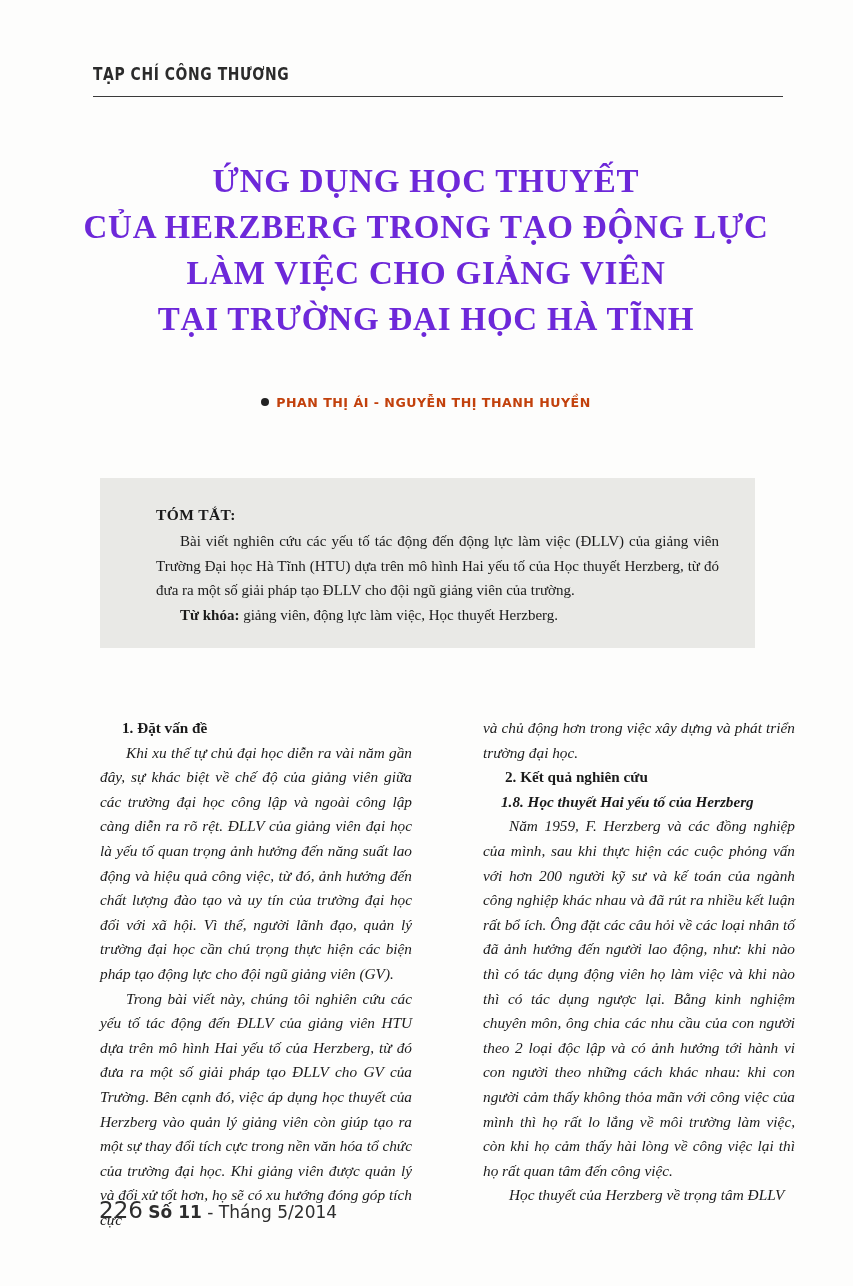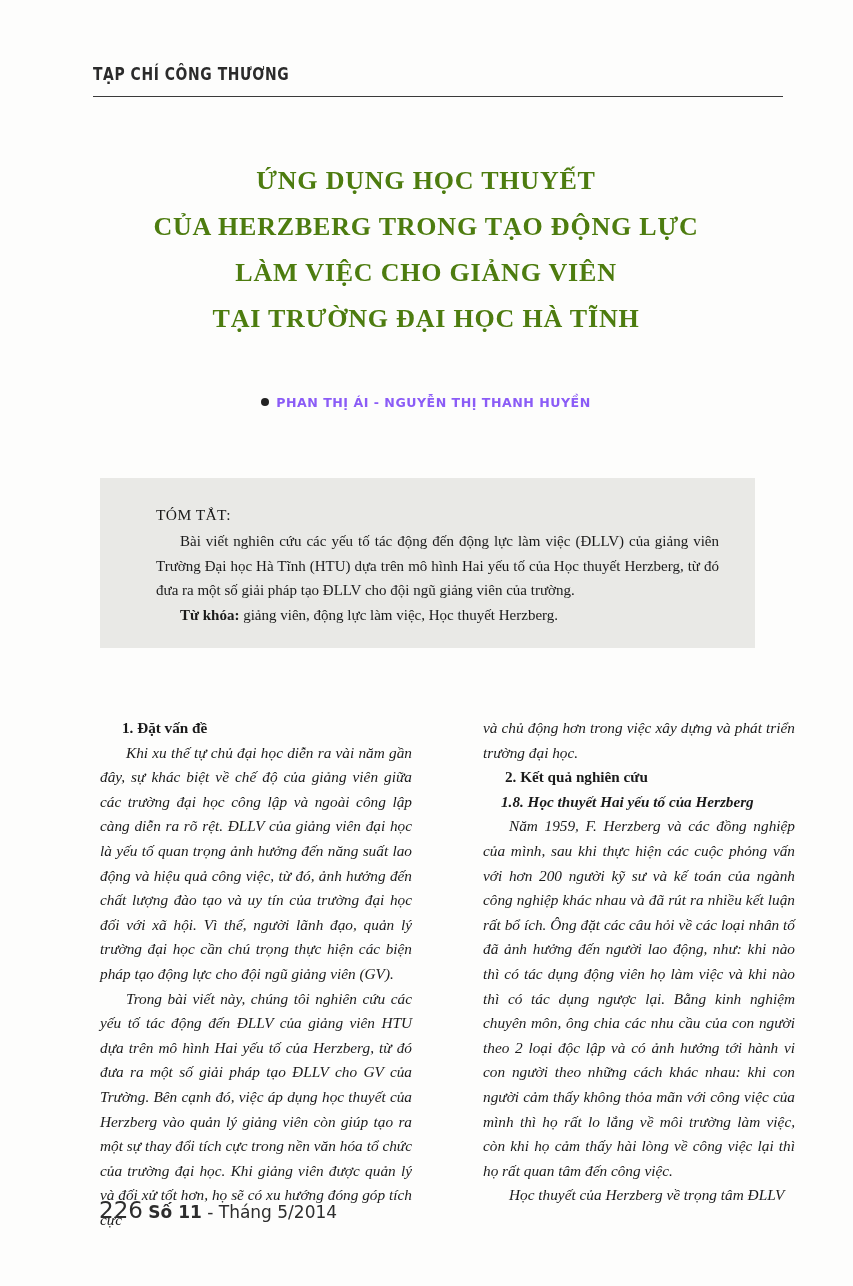--- a/index.html
+++ b/index.html
@@ -45,39 +45,39 @@
 
   
   #article-title {
     position: absolute;
     left: 76px;
     top: 158px;
     width: 700px;
     text-align: center;
     font-family: "Liberation Serif", serif;
     font-weight: bold;
-    font-size: 26px;
+    font-size: 33px;
     line-height: 46px;
     letter-spacing: 0.8px;
-    color: #4d7c0f;
+    color: #6d28d9;
   }
   #article-title .tline { display: block; white-space: nowrap; }
 
   
   #authors-row {
     position: absolute;
     left: 76px;
     top: 395px;
     width: 700px;
     text-align: center;
     font-family: "DejaVu Sans", sans-serif;
     font-weight: bold;
     font-size: 12.6px;
     letter-spacing: 0.5px;
-    color: #8b5cf6;
+    color: #c2410c;
   }
   #author-bullet {
     display: inline-block;
     width: 8px;
     height: 8px;
     border-radius: 50%;
     background: #222;
     margin-right: 7px;
     vertical-align: 1px;
   }
@@ -88,21 +88,21 @@
     left: 100px;
     top: 478px;
     width: 655px;
     height: 170px;
     background: #e9e9e6;
   }
   #abstract-inner {
     padding: 28px 36px 0 56px;
   }
   #abstract-heading {
-    font-weight: normal;
+    font-weight: bold;
     font-size: 15.5px;
     letter-spacing: 0.4px;
     margin-bottom: 5px;
   }
   .abstract-para {
     font-size: 15px;
     line-height: 24.5px;
     text-align: justify;
     text-indent: 24px;
     margin: 0;

